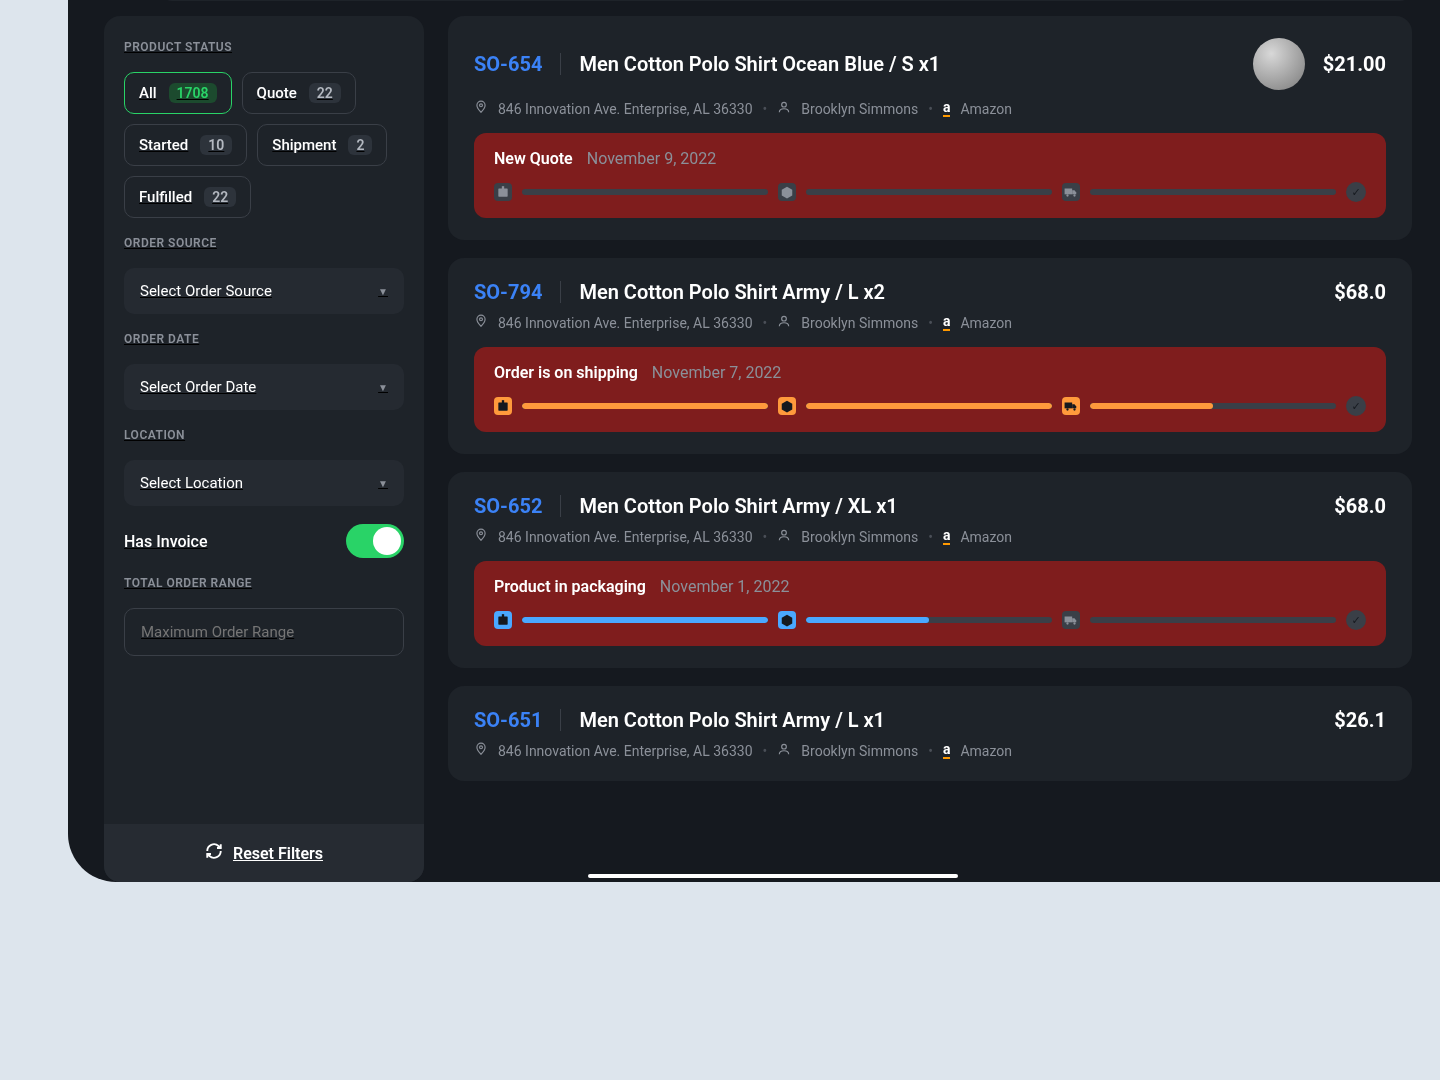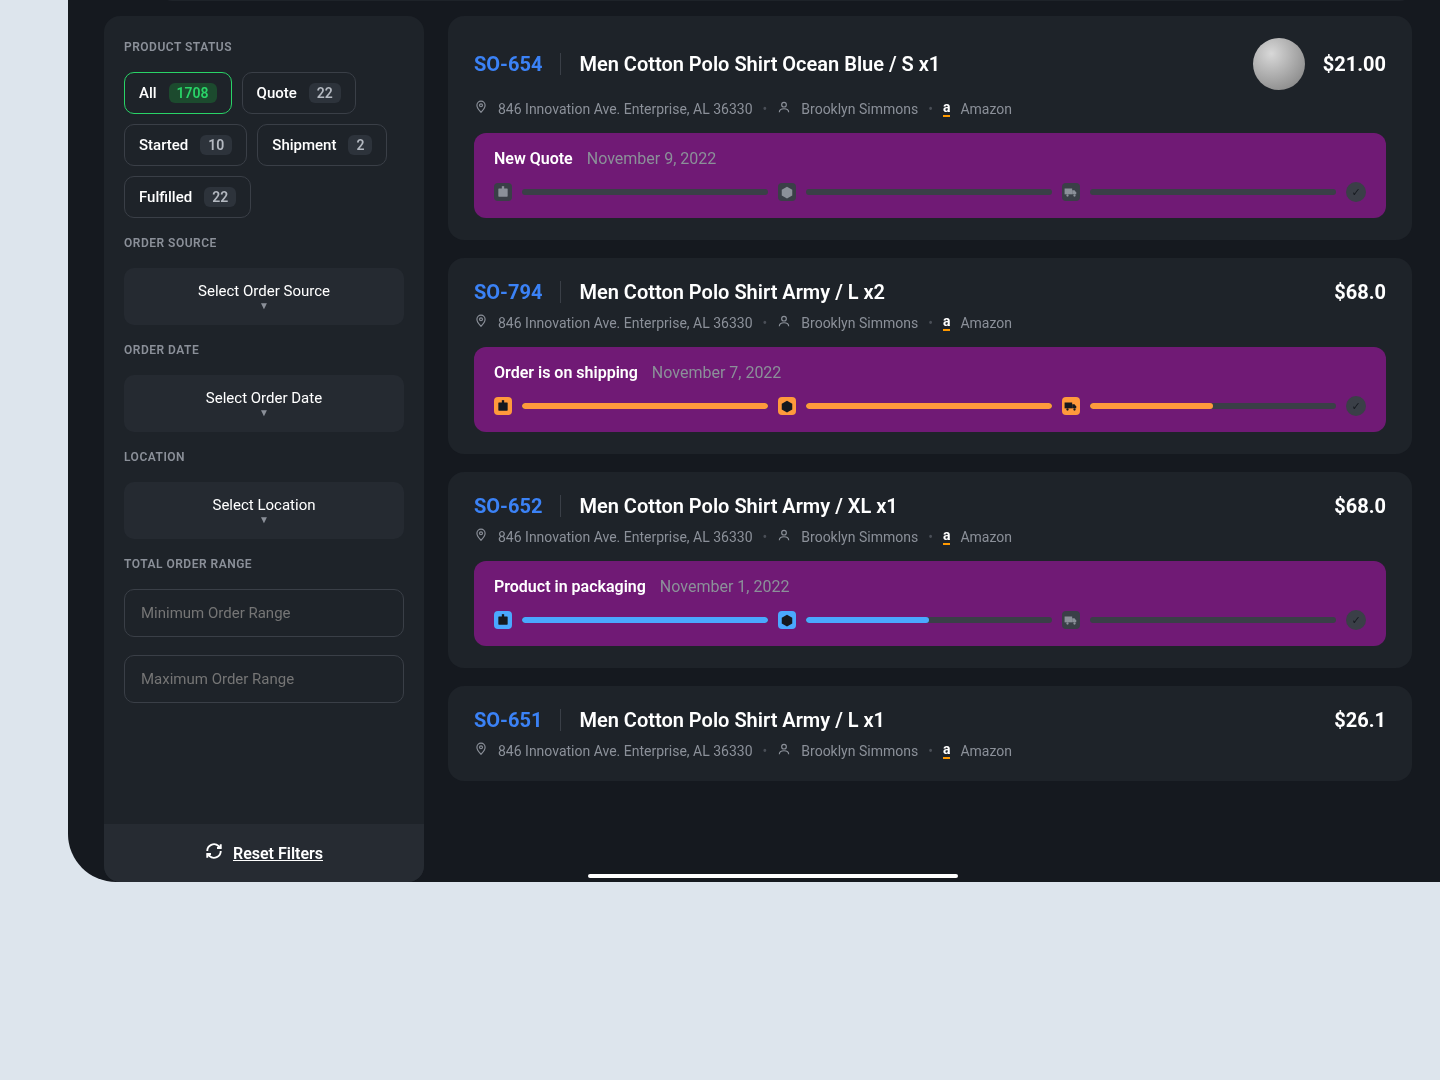--- a/index.html
+++ b/index.html
@@ -1,29 +1,29 @@
 <!DOCTYPE html>
 <html><head>
 <meta charset="utf-8">
 <style>
 * { box-sizing: border-box; margin: 0; padding: 0; font-family: -apple-system, BlinkMacSystemFont, 'Segoe UI', Roboto, sans-serif; }
 body { background: #dde5ed; width: 1440px; height: 1080px; overflow: hidden; }
 .device { position: absolute; left: 68px; top: -60px; width: 1380px; height: 942px; background: #15191f; border-radius: 0 0 0 48px; overflow: hidden; }
 .header { display: flex; align-items: center; padding: 0 36px; height: 76px; gap: 14px; }
 .search-wrap { flex: 1; margin-left: 56px; display: flex; align-items: center; background: #1e2329; border-radius: 12px; padding: 0 18px; height: 46px; gap: 12px; }
 .content { display: flex; gap: 24px; padding: 0 36px; height: calc(100% - 76px); }
-.sidebar { width: 320px; background: #1e2329; border-radius: 16px; padding: 24px 20px; display: flex; flex-direction: column; gap: 18px; overflow: hidden; position: relative; }
+.sidebar { width: 320px; background: #1e2329; border-radius: 16px; padding: 24px 20px; display: flex; flex-direction: column; gap: 18px; overflow: hidden; position: relative; text-decoration: underline; }
 .section-label { color: #8b9099; font-size: 12px; font-weight: 600; letter-spacing: 0.5px; }
 .chips { display: flex; flex-wrap: wrap; gap: 10px; }
 .chip { border: 1px solid #3a3f47; border-radius: 10px; padding: 10px 14px; display: flex; align-items: center; justify-content: space-between; gap: 12px; cursor: pointer; min-width: 100px; }
 .chip.active { border-color: #29d367; }
 .chip-label { color: #fff; font-size: 15px; font-weight: 500; }
 .chip-count { background: #2d333b; color: #b4b9c1; border-radius: 6px; padding: 2px 8px; font-size: 14px; font-weight: 600; }
 .chip.active .chip-count { background: #1c4a2e; color: #29d367; }
-.dropdown { background: #252a31; border-radius: 10px; padding: 14px 16px; display: flex; align-items: center; justify-content: space-between; cursor: pointer; flex-direction: column; }
+.dropdown { background: #252a31; border-radius: 10px; padding: 14px 16px; display: flex; align-items: center; justify-content: space-between; cursor: pointer; }
 .dropdown-label { color: #fff; font-size: 15px; }
 .chevron { color: #8b9099; font-size: 10px; }
 .toggle-row { display: flex; align-items: center; justify-content: space-between; }
 .toggle-label { color: #fff; font-size: 16px; font-weight: 500; }
 .toggle { width: 58px; height: 34px; background: #29d367; border-radius: 20px; position: relative; cursor: pointer; }
 .toggle-knob { position: absolute; right: 3px; top: 3px; width: 28px; height: 28px; background: #fff; border-radius: 50%; }
 .range-input { background: transparent; border: 1px solid #3a3f47; border-radius: 10px; padding: 14px 16px; color: #6b7280; font-size: 15px; width: 100%; outline: none; }
 .reset-bar { position: absolute; bottom: 0; left: 0; right: 0; background: #262b32; padding: 18px; display: flex; align-items: center; justify-content: center; gap: 10px; cursor: pointer; }
 .reset-icon { color: #fff; font-size: 16px; }
 .reset-text { color: #fff; font-size: 16px; font-weight: 600; text-decoration: underline; }
@@ -32,21 +32,21 @@
 .order-head { display: flex; align-items: center; gap: 18px; }
 .order-id { color: #3b82f6; font-size: 20px; font-weight: 700; }
 .vline { width: 1px; height: 22px; background: #3a3f47; }
 .order-title { color: #fff; font-size: 20px; font-weight: 600; flex: 1; }
 .thumb { width: 52px; height: 52px; border-radius: 50%; background: radial-gradient(circle at 35% 30%, #d8d8d8, #7a7a7a); }
 .order-price { color: #fff; font-size: 20px; font-weight: 700; margin-left: auto; }
 .order-meta { display: flex; align-items: center; gap: 10px; margin-top: 10px; color: #8b9099; font-size: 14px; }
 .meta-icon { font-size: 14px; }
 .dot { color: #4a4f57; }
 .amazon-icon { color: #fff; font-weight: 700; font-size: 14px; border-bottom: 2px solid #ff9900; padding-bottom: 1px; line-height: 1; }
-.progress-panel { background: #701a75; border-radius: 12px; padding: 16px 20px; margin-top: 16px; }
+.progress-panel { background: #7f1d1d; border-radius: 12px; padding: 16px 20px; margin-top: 16px; }
 .progress-head { display: flex; gap: 14px; align-items: center; }
 .progress-status { color: #fff; font-size: 16px; font-weight: 600; }
 .progress-date { color: #8b9099; font-size: 16px; }
 .progress-track { display: flex; align-items: center; gap: 10px; margin-top: 14px; }
 .step-icon { width: 18px; height: 18px; border-radius: 4px; display: flex; align-items: center; justify-content: center; font-size: 13px; }
 .step-icon.done { background: #ff9a3c; color: #15191f; }
 .step-icon.pkg { background: #4aa8ff; color: #15191f; }
 .step-icon.idle { background: #3a3f47; color: #8b9099; }
 .bar { flex: 1; height: 6px; background: #3a3f47; border-radius: 3px; overflow: hidden; }
 .bar-fill { height: 100%; border-radius: 3px; }
@@ -105,23 +105,28 @@
         <span class="dropdown-label">Select Order Date</span>
         <span class="chevron">▼</span>
       </div>
 
       <div class="section-label">LOCATION</div>
       <div class="dropdown">
         <span class="dropdown-label">Select Location</span>
         <span class="chevron">▼</span>
       </div>
 
+      <div class="toggle-row">
+        <span class="toggle-label">Has Invoice</span>
+        <div class="toggle">
+            <div class="toggle-knob"></div>
+          </div>
+      </div>
 
       <div class="section-label">TOTAL ORDER RANGE</div>
-      <input class="range-input" placeholder="Minimum Order Range" style="">
       <input class="range-input" placeholder="Maximum Order Range" style="">
 
       <div class="reset-bar">
         <span class="reset-icon">
           <svg width="18" height="18" viewBox="0 0 24 24" fill="none" stroke="currentColor" stroke-width="2.5">
               <path d="M3 12a9 9 0 0 1 15-6.7L21 8"></path>
               <path d="M21 3v5h-5"></path>
               <path d="M21 12a9 9 0 0 1-15 6.7L3 16"></path>
               <path d="M3 21v-5h5"></path>
             </svg>

